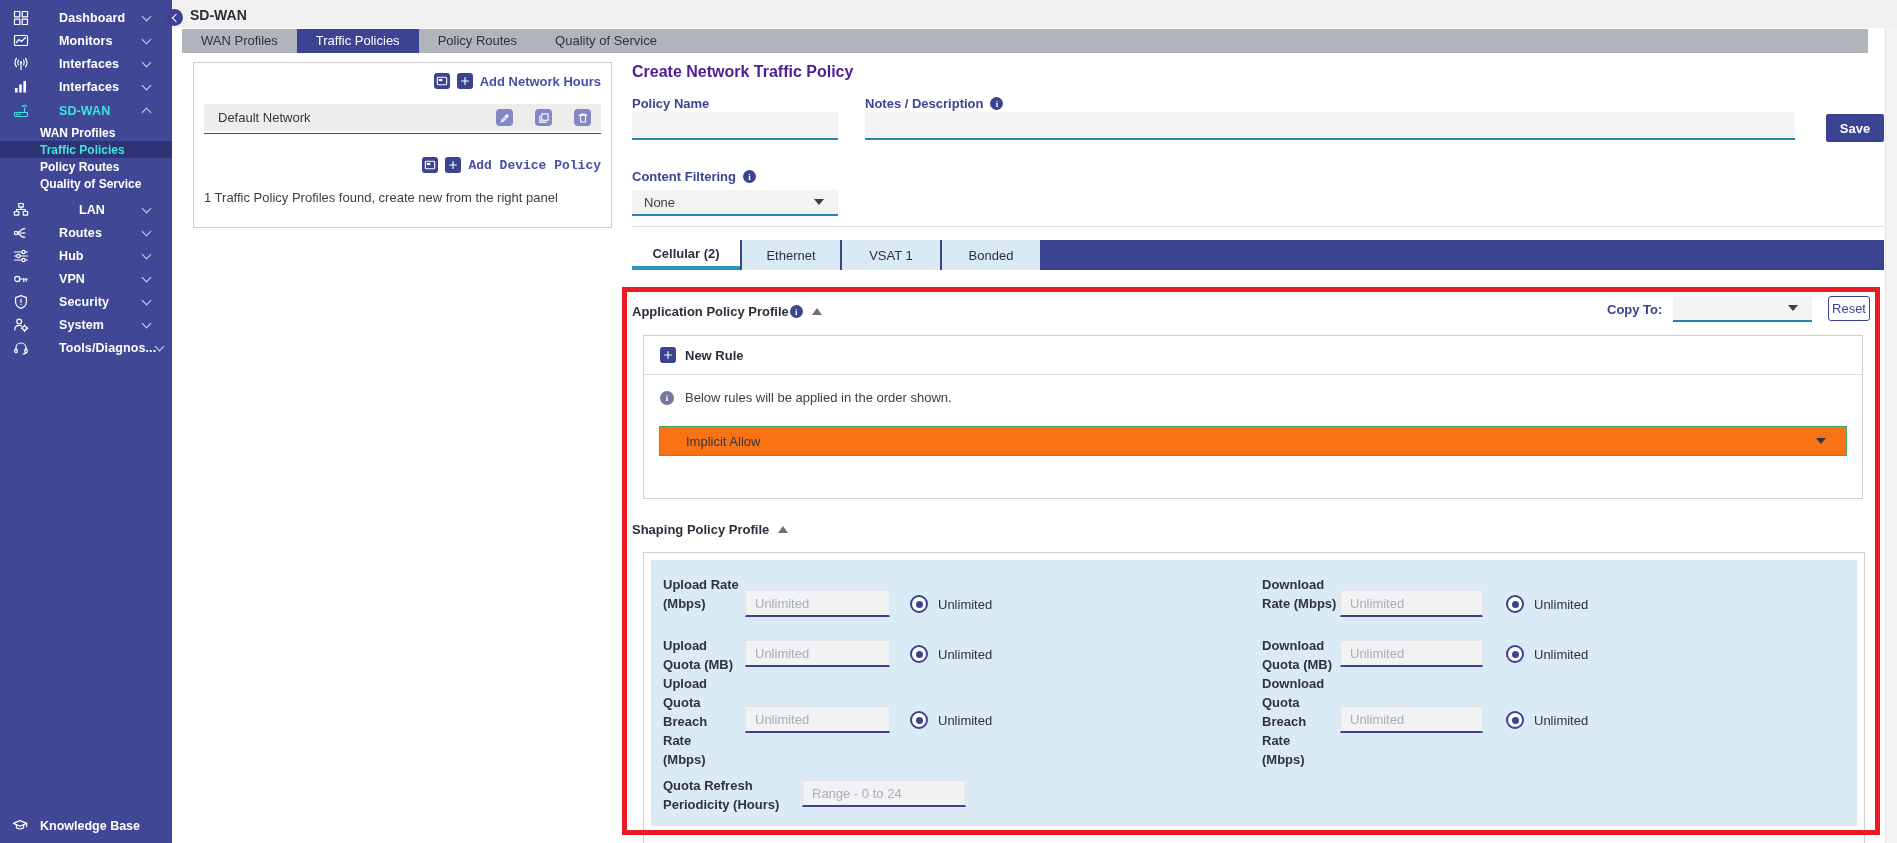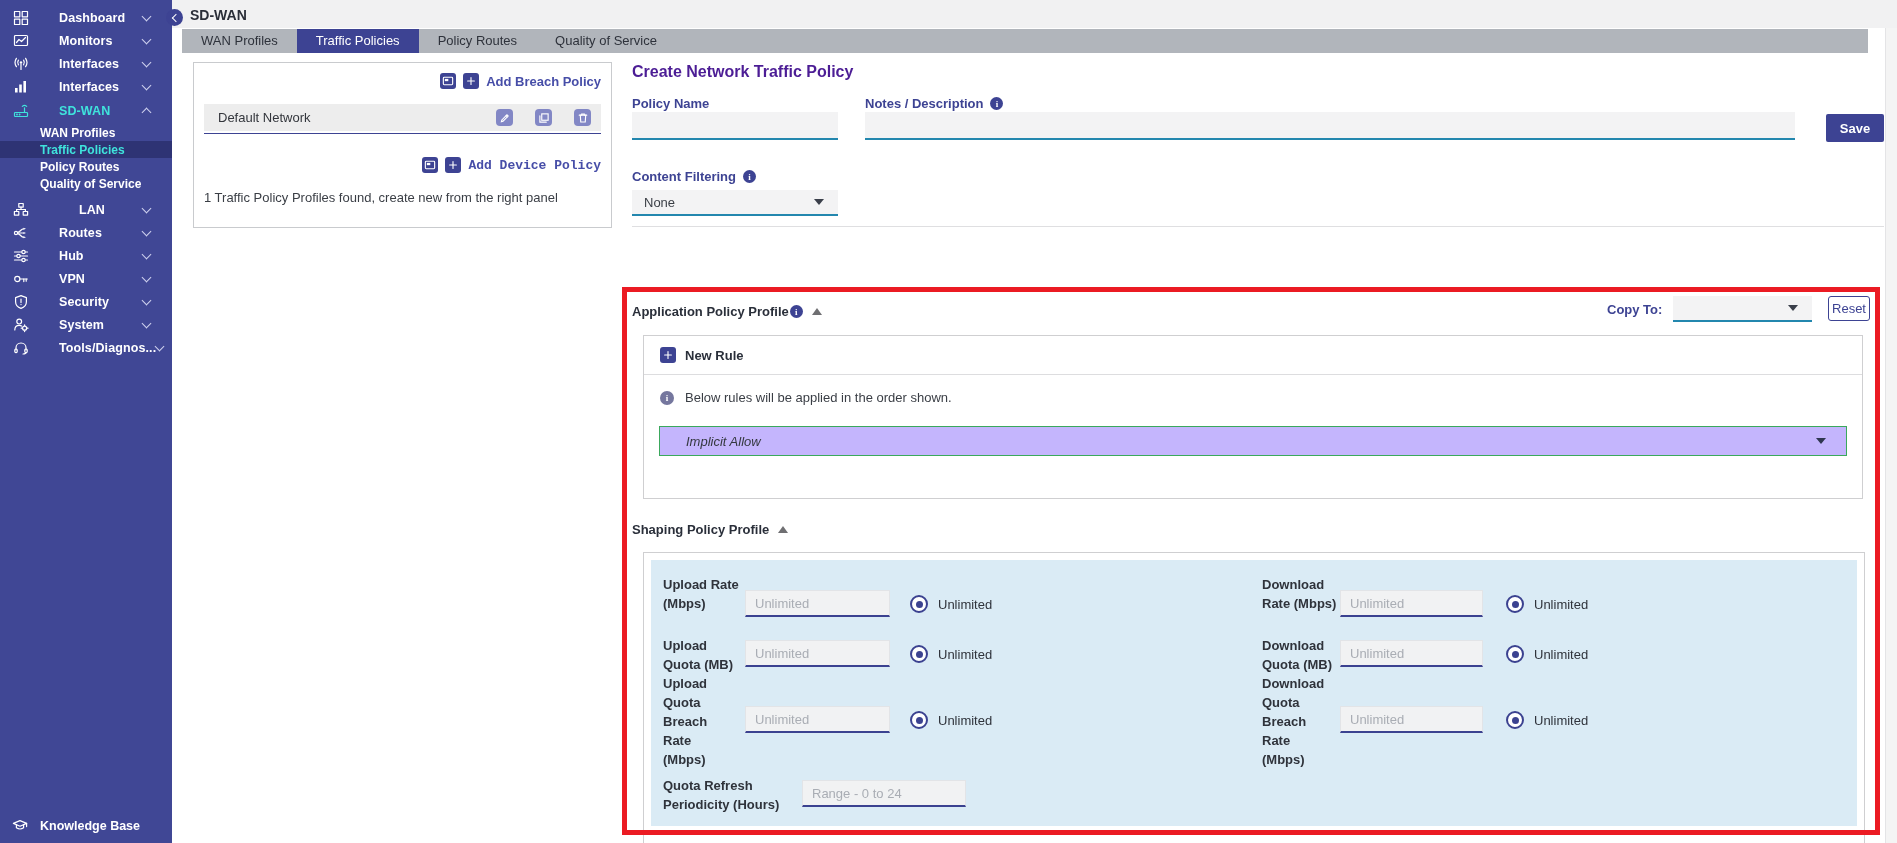--- a/index.html
+++ b/index.html
@@ -65,21 +65,21 @@
   
   .section-title-row{display:flex;align-items:center;gap:1px;}
   .section-title{font-size:13px;font-weight:bold;color:#2A2F3A;}
   .tri-up{width:0;height:0;border-left:5px solid transparent;border-right:5px solid transparent;border-bottom:7px solid #6F6F72;cursor:pointer;}
   .copy-label{left:1607px;top:302px;font-size:13px;font-weight:bold;color:#3D4393;}
   .reset-btn{left:1828px;top:296px;width:42px;height:25px;background:#fff;border:1px solid #3D4393;border-radius:3px;color:#3D4393;font-size:13px;cursor:pointer;font-family:"Liberation Sans",sans-serif;padding:0;}
   .rules-box{left:643px;top:335px;width:1220px;height:164px;border:1px solid #CFCFD1;box-sizing:border-box;background:#fff;}
   .new-rule-row{height:38px;border-bottom:1px solid #DDDDDF;display:flex;align-items:center;padding-left:16px;gap:9px;}
   .new-rule-label{font-size:13px;font-weight:bold;color:#2A2F3A;}
   .rule-info-row{position:absolute;left:16px;top:54px;display:flex;align-items:center;gap:11px;font-size:13px;color:#3A3E45;}
-  .implicit-row{position:absolute;left:15px;top:90px;width:1188px;height:30px;border:1px solid #3BA85C;background:#c4b5fd;display:flex;align-items:center;box-sizing:border-box;cursor:pointer;font-style:italic;}
+  .implicit-row{position:absolute;left:15px;top:90px;width:1188px;height:30px;border:1px solid #3BA85C;background:#f97316;display:flex;align-items:center;box-sizing:border-box;cursor:pointer;}
   .implicit-row .rule-text{flex:1;padding-left:26px;font-size:13px;color:#34383F;}
   .implicit-row .caret{margin-right:20px;border-top-color:#2F3650;}
 
   
   .shaping-outer{left:643px;top:552px;width:1222px;height:291px;border:1px solid #CFCFD1;border-bottom:none;box-sizing:border-box;background:#fff;}
   .shaping-blue{left:651px;top:560px;width:1206px;height:266px;background:#DAEBF5;}
   .slabel{position:absolute;font-size:13px;font-weight:bold;color:#2F333B;line-height:19px;}
   .sinput{position:absolute;width:145px;height:27px;background:#F1F2F3;border:1px solid #E2E4E7;border-bottom:2px solid #3B4290;font-size:13px;padding:0 9px;color:#3A3E45;box-sizing:border-box;outline:none;font-family:"Liberation Sans",sans-serif;}
   .sinput::placeholder{color:#A9ADB4;}
   .radio-group{position:absolute;display:flex;align-items:center;gap:10px;cursor:pointer;}
@@ -296,21 +296,21 @@
             <rect x="1.8" y="3" width="12.4" height="10" rx="1.2"></rect>
             <rect x="3.8" y="5.2" width="4.6" height="3" fill="#fff" stroke="none"></rect>
           </svg>
         </span>
       <span class="ibtn">
           <svg viewBox="0 0 16 16">
             <line x1="8" y1="3.5" x2="8" y2="12.5"></line>
             <line x1="3.5" y1="8" x2="12.5" y2="8"></line>
           </svg>
         </span>
-      <span class="link-label">Add Breach Policy</span>
+      <span class="link-label">Add Network Hours</span>
     </div>
     <div class="net-row">
       <span class="net-name">Default Network</span>
       <span class="row-actions">
         <span class="ibtn light">
             <svg viewBox="0 0 16 16">
               <path d="M3.2,12.8 L3.8,10.6 10.6,3.8 12.2,5.4 5.4,12.2 Z"></path>
               <line x1="9.5" y1="4.9" x2="11.1" y2="6.5"></line>
             </svg>
           </span>
@@ -365,20 +365,27 @@
     <span>Content Filtering</span>
     <span class="info">i</span>
   </div>
   <div class="abs fselect" style="left:632px;top:190px;width:206px;height:26px;">
     <span>None</span>
     <span class="caret"></span>
   </div>
 
   <div class="abs hdivider"></div>
 
+  <div class="abs iface-tabs">
+    <div class="itab active">Cellular (2)</div>
+    <div class="itab">Ethernet</div>
+    <div class="itab">VSAT 1</div>
+    <div class="itab">Bonded</div>
+    <div class="itab-fill"></div>
+  </div>
 
   <div class="abs section-title-row" style="left:632px;top:304px;">
     <span class="section-title">Application Policy Profile</span>
     <span class="info">i</span>
     <span class="tri-up" style="margin-left:8px;"></span>
   </div>
   <div class="abs copy-label">Copy To:</div>
   <div class="abs fselect" style="left:1673px;top:296px;width:139px;height:26px;">
     <span></span>
     <span class="caret"></span>

